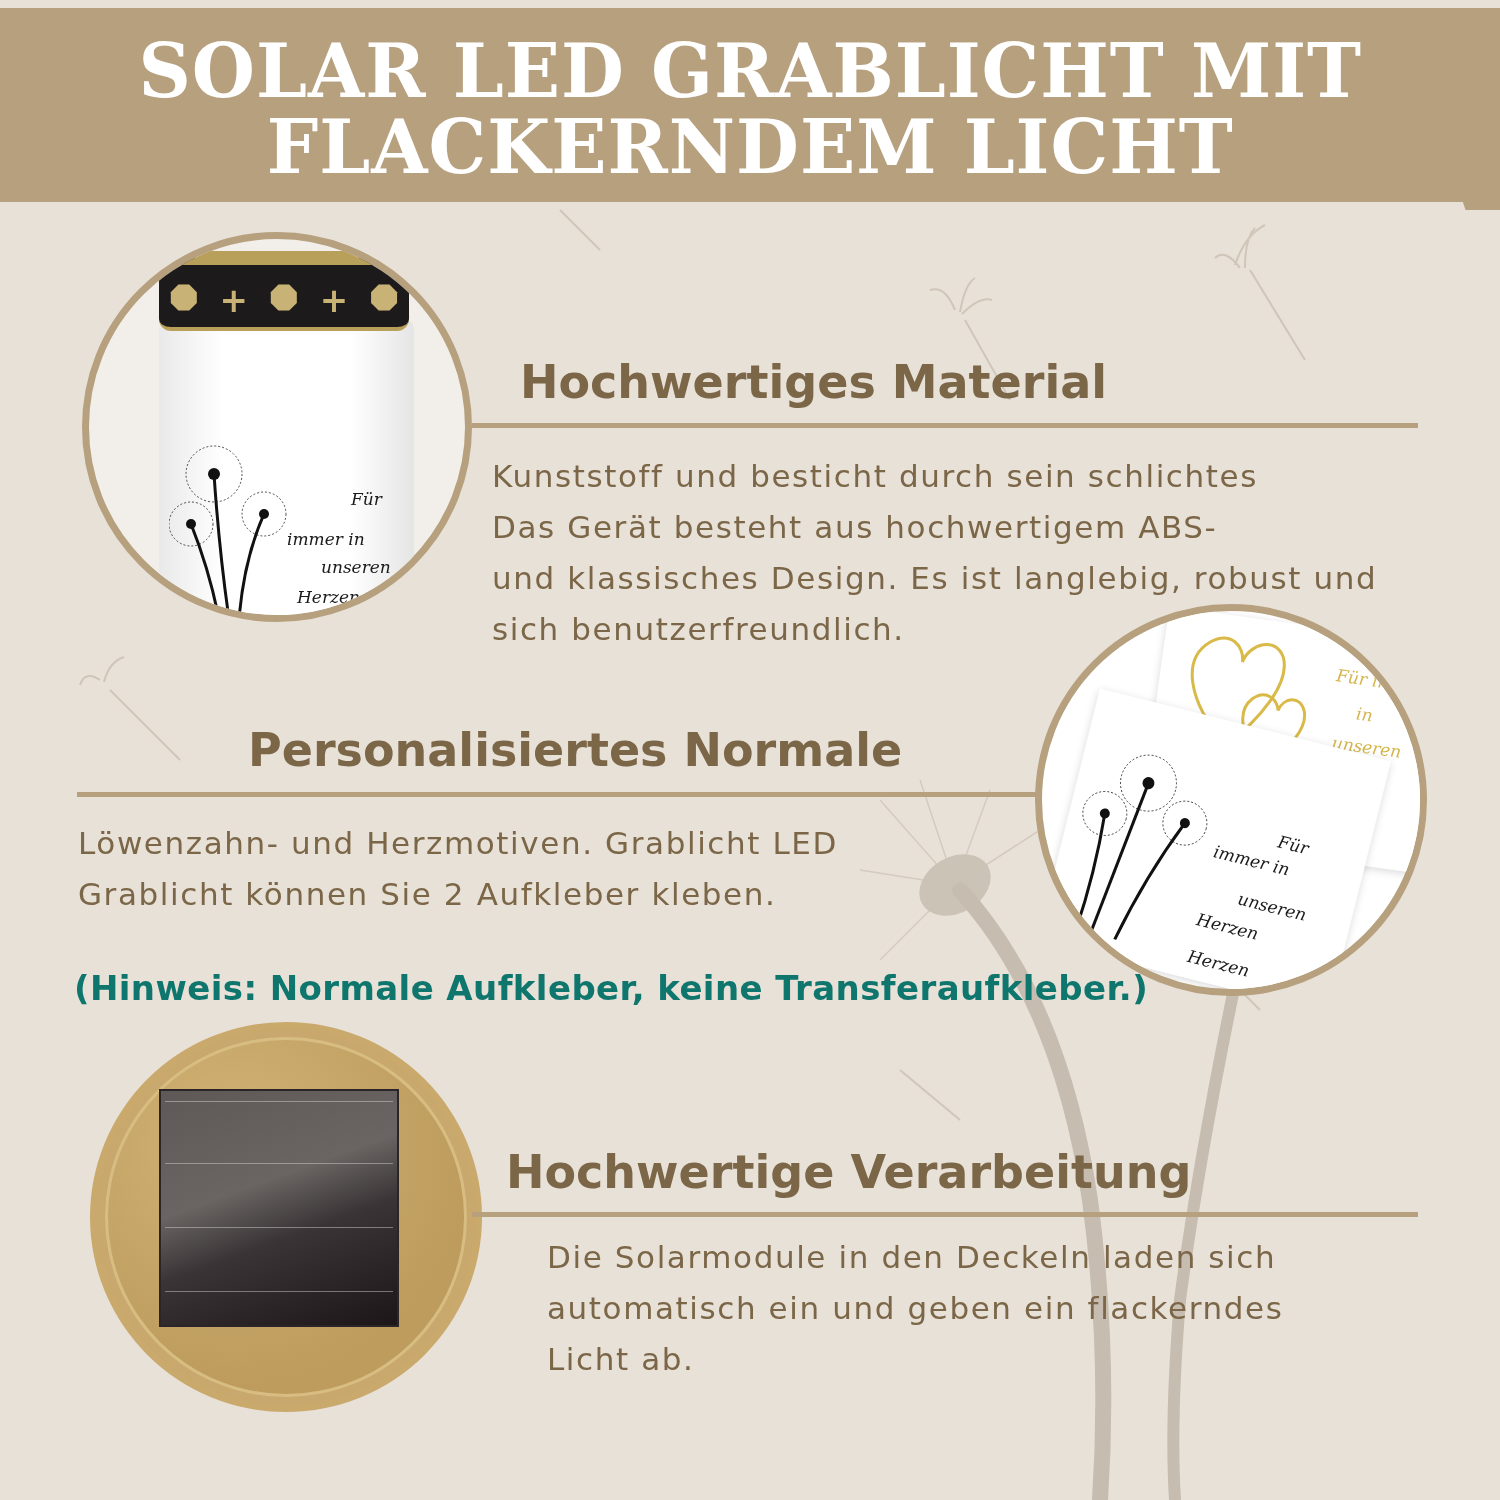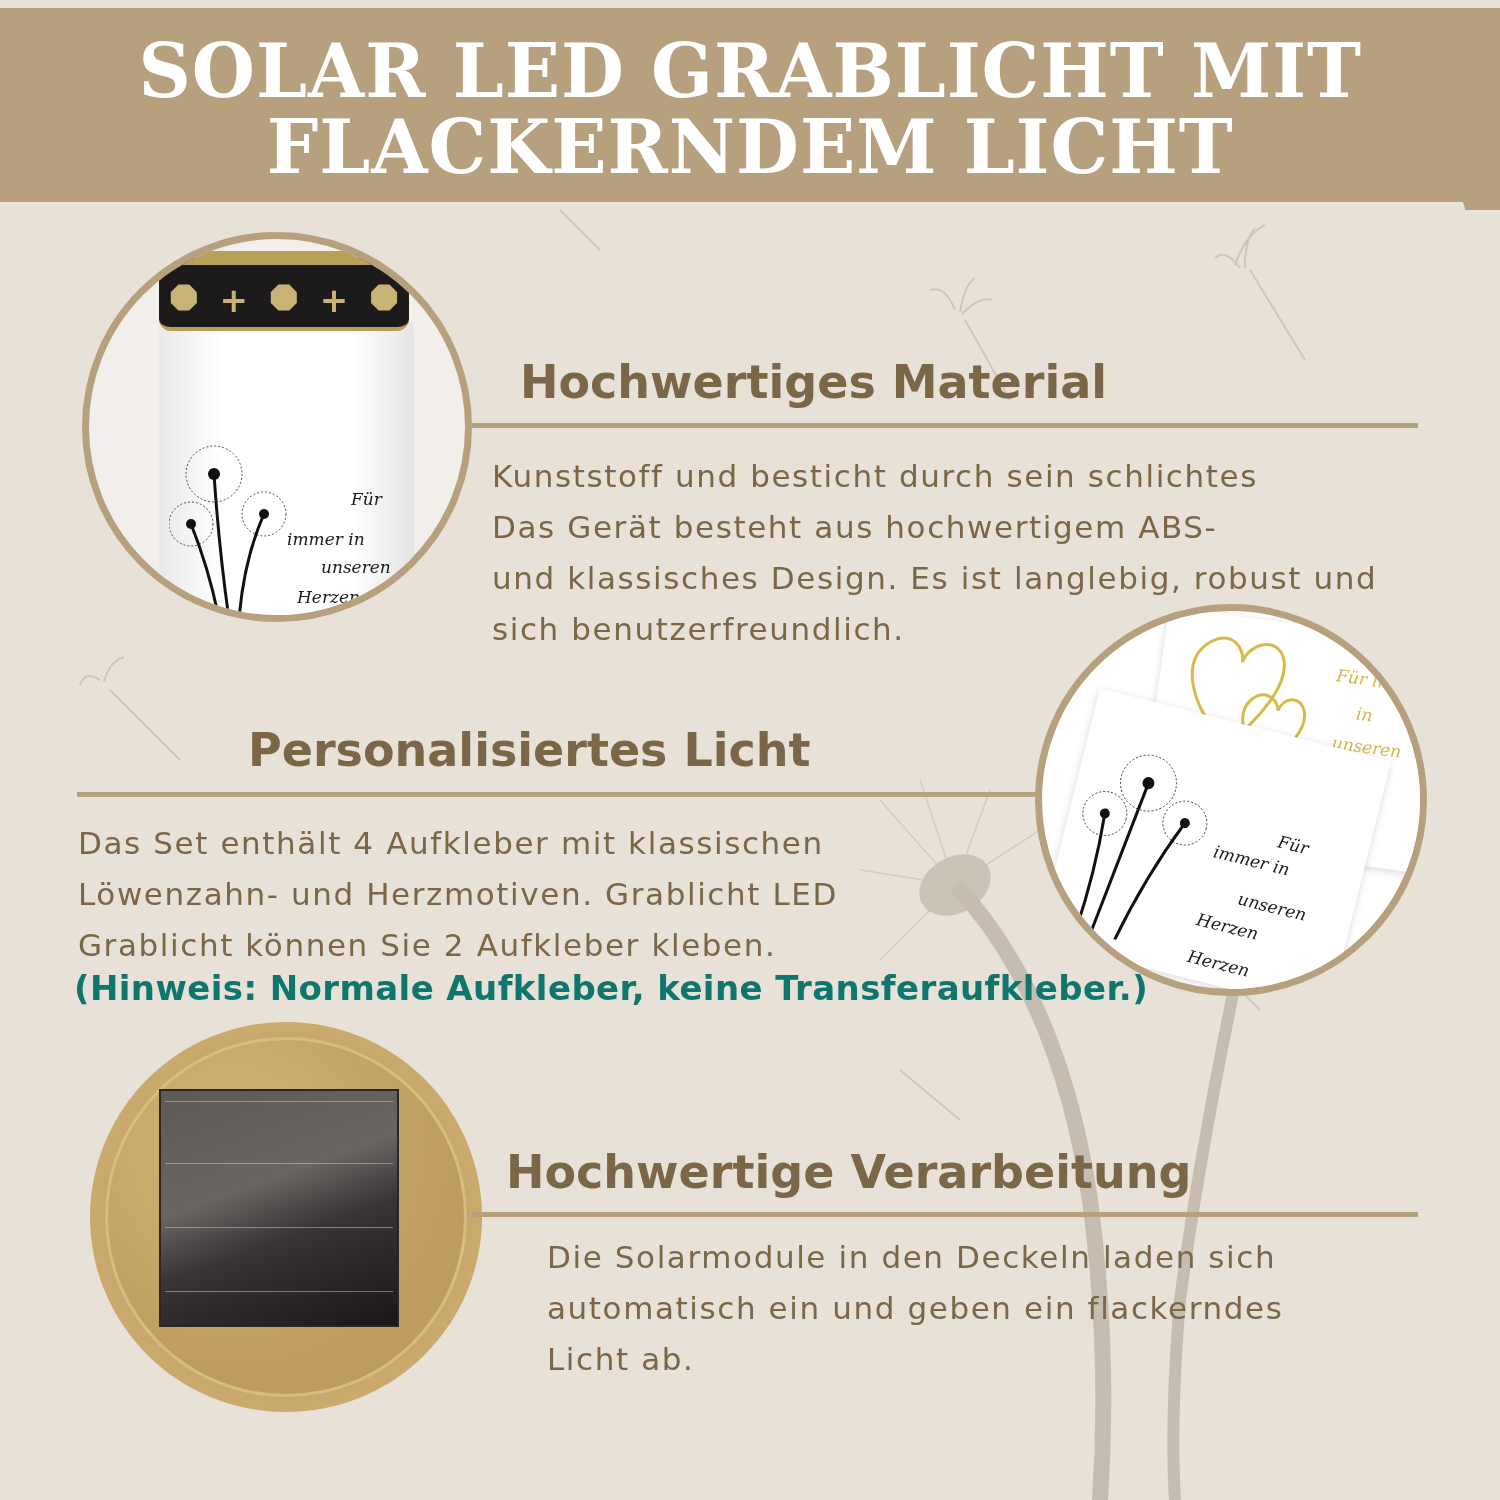--- a/index.html
+++ b/index.html
@@ -173,24 +173,23 @@
 
 <div class="section-title" style="left:520px;top:355px;">Hochwertiges Material</div>
 <div class="divider" style="left:472px;top:423px;width:946px;"></div>
 <div class="body-text" style="left:492px;top:451px;">
   <div>Kunststoff und besticht durch sein schlichtes</div>
   <div>Das Gerät besteht aus hochwertigem ABS-</div>
   <div>und klassisches Design. Es ist langlebig, robust und</div>
   <div>sich benutzerfreundlich.</div>
 </div>
 
-<div class="section-title" style="left:248px;top:723px;">Personalisiertes Licht</div>
+<div class="section-title" style="left:248px;top:723px;">Personalisiertes Normale</div>
 <div class="divider" style="left:77px;top:792px;width:960px;"></div>
 <div class="body-text" style="left:78px;top:818px;">
-  <div>Das Set enthält 4 Aufkleber mit klassischen</div>
   <div>Löwenzahn- und Herzmotiven. Grablicht LED</div>
   <div>Grablicht können Sie 2 Aufkleber kleben.</div>
 </div>
 <div class="note" style="left:74px;top:968px;">(Hinweis: Normale Aufkleber, keine Transferaufkleber.)</div>
 
 <div class="circle c2">
   <div class="sticker" style="left:110px;top:15px;width:300px;height:230px;transform:rotate(8deg);">
     <svg style="position:absolute;left:20px;top:10px;width:150px;height:140px;" viewBox="0 0 150 140">
       <path d="M55 120 C10 80 0 40 25 20 C45 5 60 20 60 35 C65 15 90 5 100 25 C110 50 85 90 55 120 Z" fill="none" stroke="#d9b948" stroke-width="3"></path>
       <path d="M95 135 C70 110 60 85 75 70 C88 58 100 68 102 78 C106 64 122 60 128 75 C134 92 118 115 95 135 Z" fill="none" stroke="#d9b948" stroke-width="3"></path>

